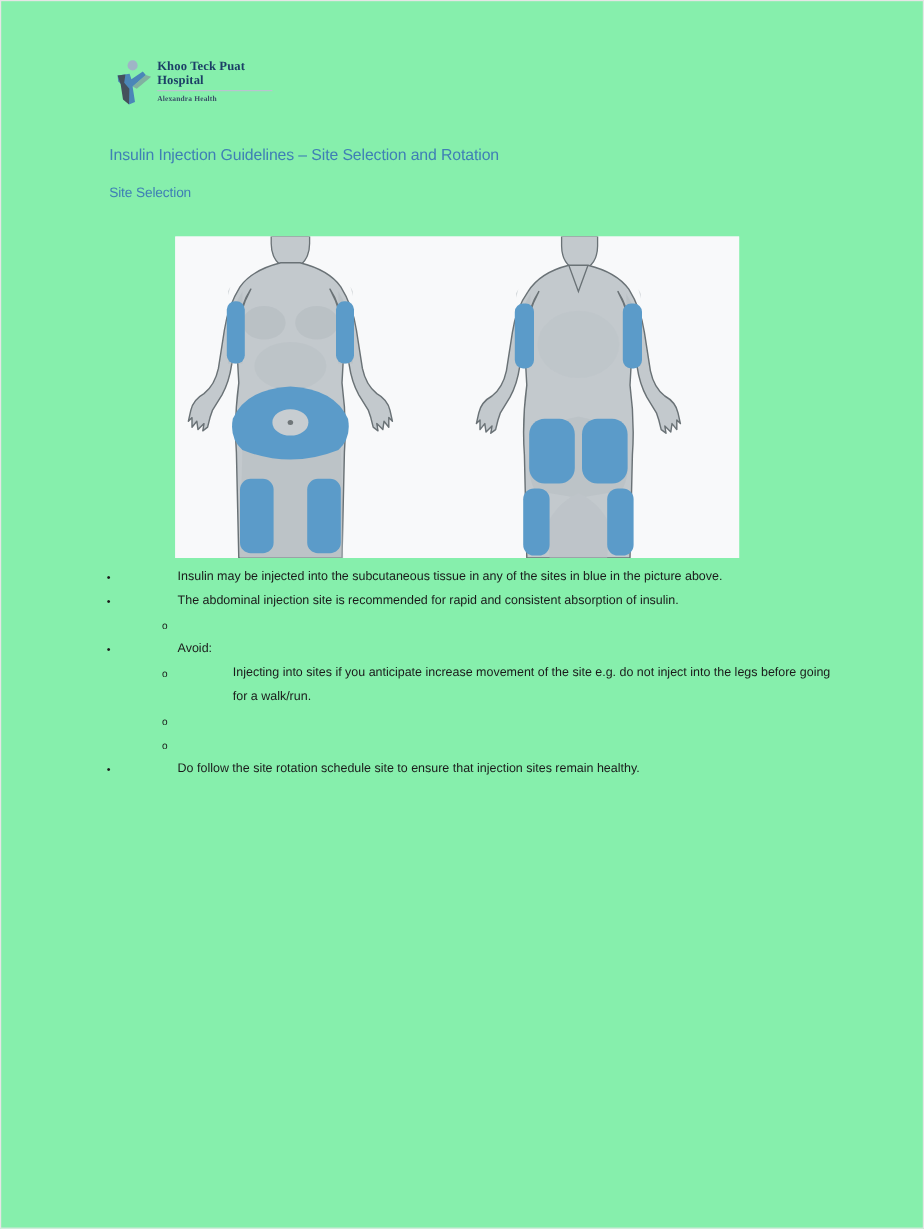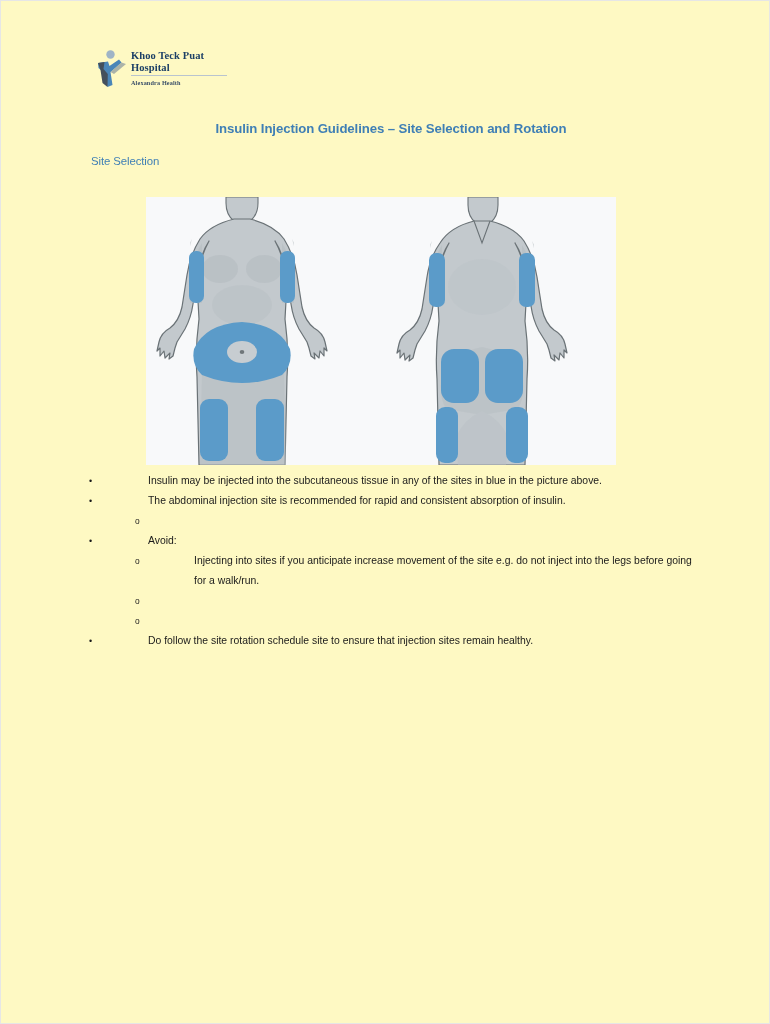--- a/index.html
+++ b/index.html
@@ -11,21 +11,21 @@
     width: 770px;
     height: 1024px;
     font-family: "Liberation Sans", sans-serif;
     color: #1a1a1a;
     overflow: hidden;
     position: relative;
   }
   .page {
     position: absolute;
     inset: 0;
-    background: #fef9c3;
+    background: #86efac;
     border: 1px solid #e6e6e6;
     box-sizing: border-box;
   }
 
   
   .logo-block {
     position: absolute;
     left: 94px;
     top: 48px;
     width: 200px;
@@ -68,23 +68,23 @@
     margin-top: 2px;
     letter-spacing: 0.15px;
   }
 
   
   .doc-title {
     position: absolute;
     left: 90px;
     top: 120px;
     width: 600px;
-    text-align: center;
+    text-align: left;
     font-size: 13.2px;
-    font-weight: 700;
+    font-weight: 400;
     color: #3f7fb5;
     letter-spacing: -0.1px;
   }
   .section-heading {
     position: absolute;
     left: 90px;
     top: 154px;
     font-size: 11.4px;
     font-weight: 400;
     color: #3f7fb5;

